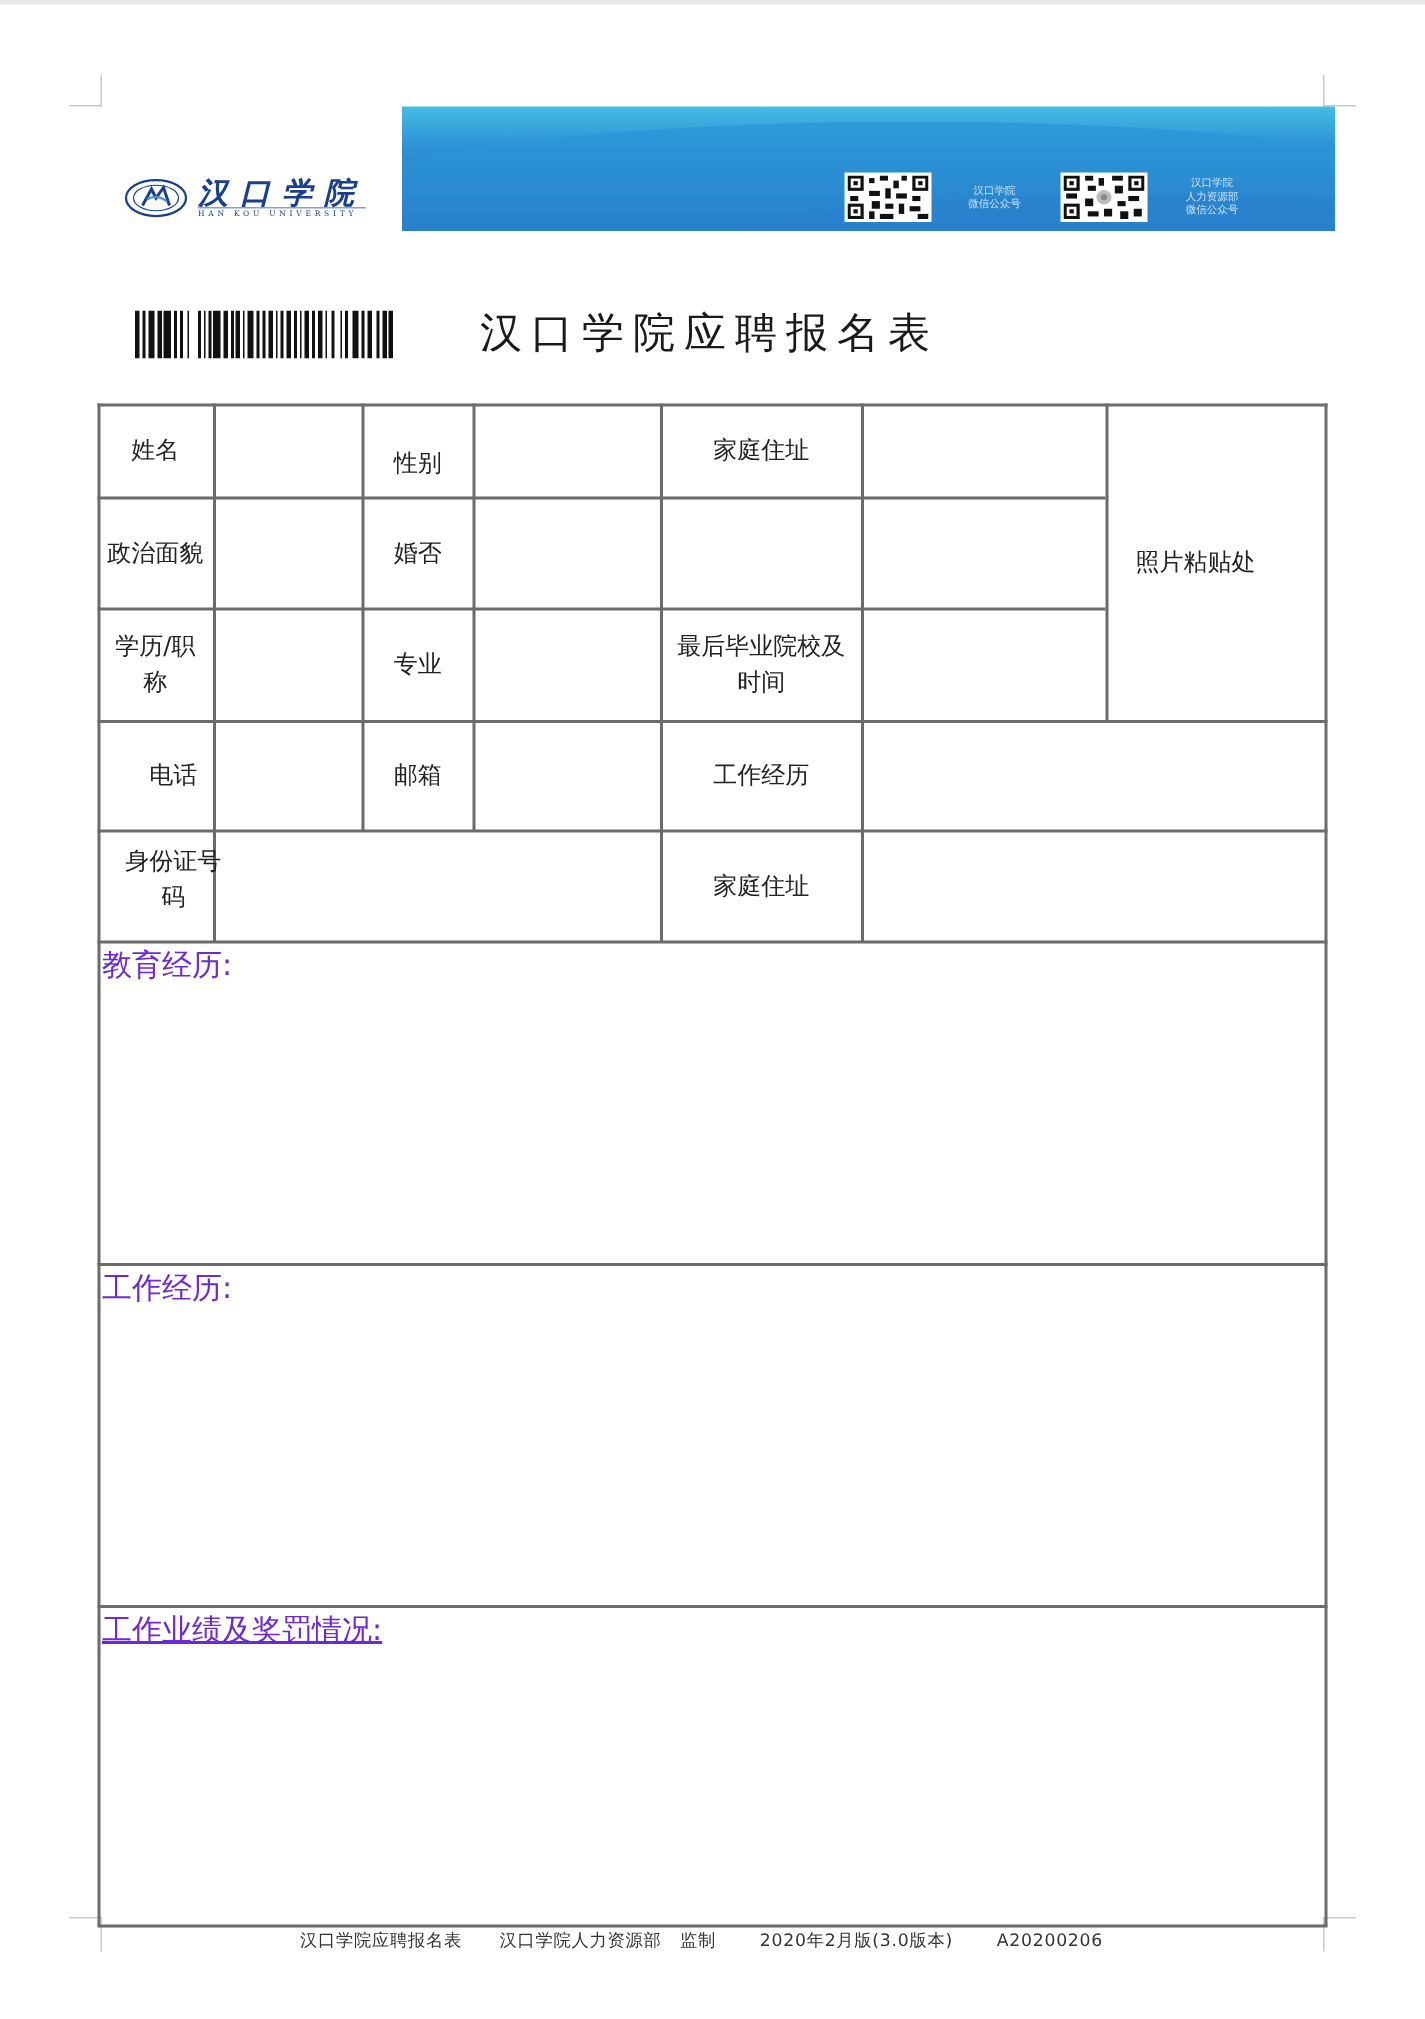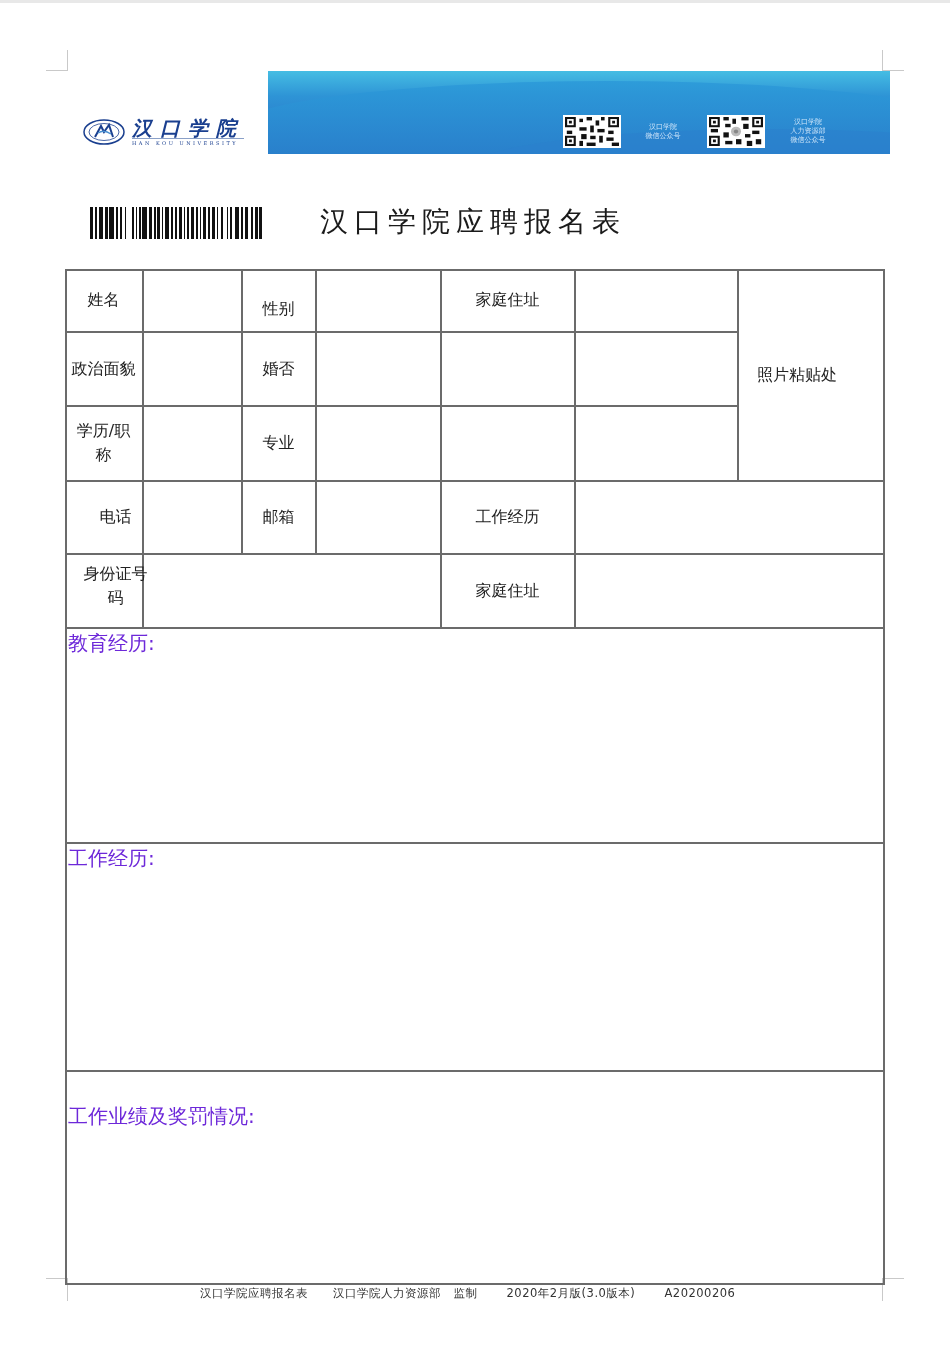--- a/index.html
+++ b/index.html
@@ -225,20 +225,24 @@
   <div class="cell-input" style="left:251px; top:64px; width:124px; height:72px;"></div>
   <div class="cell-input" style="left:510px; top:64px; width:162px; height:72px;"></div>
 
   <div class="cell-label" style="left:0; top:137px; width:77px; height:74px; flex-direction:column;">
     <span>学历/职</span>
     <span>称</span>
   </div>
   <div class="cell-input" style="left:78px; top:138px; width:98px; height:73px;"></div>
   <div class="cell-label" style="left:177px; top:137px; width:73px; height:74px;">专业</div>
   <div class="cell-input" style="left:251px; top:138px; width:124px; height:73px;"></div>
+  <div class="cell-label" style="left:376px; top:137px; width:133px; height:74px; flex-direction:column;">
+    <span>最后毕业院校及</span>
+    <span>时间</span>
+  </div>
   <div class="cell-input" style="left:510px; top:138px; width:162px; height:73px;"></div>
 
   <div class="cell-label" style="left:673px; top:1px; width:145px; height:210px; justify-content:flex-start; padding-left:19px; box-sizing:border-box;">照片粘贴处</div>
 
   <div class="cell-label" style="left:12px; top:212px; width:77px; height:72px;">电话</div>
   <div class="cell-input" style="left:78px; top:213px; width:98px; height:71px;"></div>
   <div class="cell-label" style="left:177px; top:212px; width:73px; height:72px;">邮箱</div>
   <div class="cell-input" style="left:251px; top:213px; width:124px; height:71px;"></div>
   <div class="cell-label" style="left:376px; top:212px; width:133px; height:72px;">工作经历</div>
   <div class="cell-input" style="left:510px; top:213px; width:308px; height:71px;"></div>
@@ -250,17 +254,17 @@
   <div class="cell-input" style="left:78px; top:286px; width:297px; height:72px;"></div>
   <div class="cell-label" style="left:376px; top:285px; width:133px; height:73px;">家庭住址</div>
   <div class="cell-input" style="left:510px; top:286px; width:308px; height:72px;"></div>
 
   <div class="sec-label" style="left:3px; top:361px;">教育经历:</div>
   <div class="sec-area" style="left:2px; top:384px; width:815px; height:188px;"></div>
 
   <div class="sec-label" style="left:3px; top:576px;">工作经历:</div>
   <div class="sec-area" style="left:2px; top:599px; width:815px; height:200px;"></div>
 
-  <div class="sec-label" style="left:3px; top:834px;">工作业绩及奖罚情况:</div>
+  <div class="sec-label" style="left:3px; top:804px;text-decoration:underline;">工作业绩及奖罚情况:</div>
   <div class="sec-area" style="left:2px; top:827px; width:815px; height:185px;"></div>
 </div>
 
 <div class="footer"><span>汉口学院应聘报名表</span>      <span>汉口学院人力资源部</span>   <span>监制</span>       <span>2020年2月版(3.0版本)</span>       <span>A20200206</span></div>
 
 </body></html>

